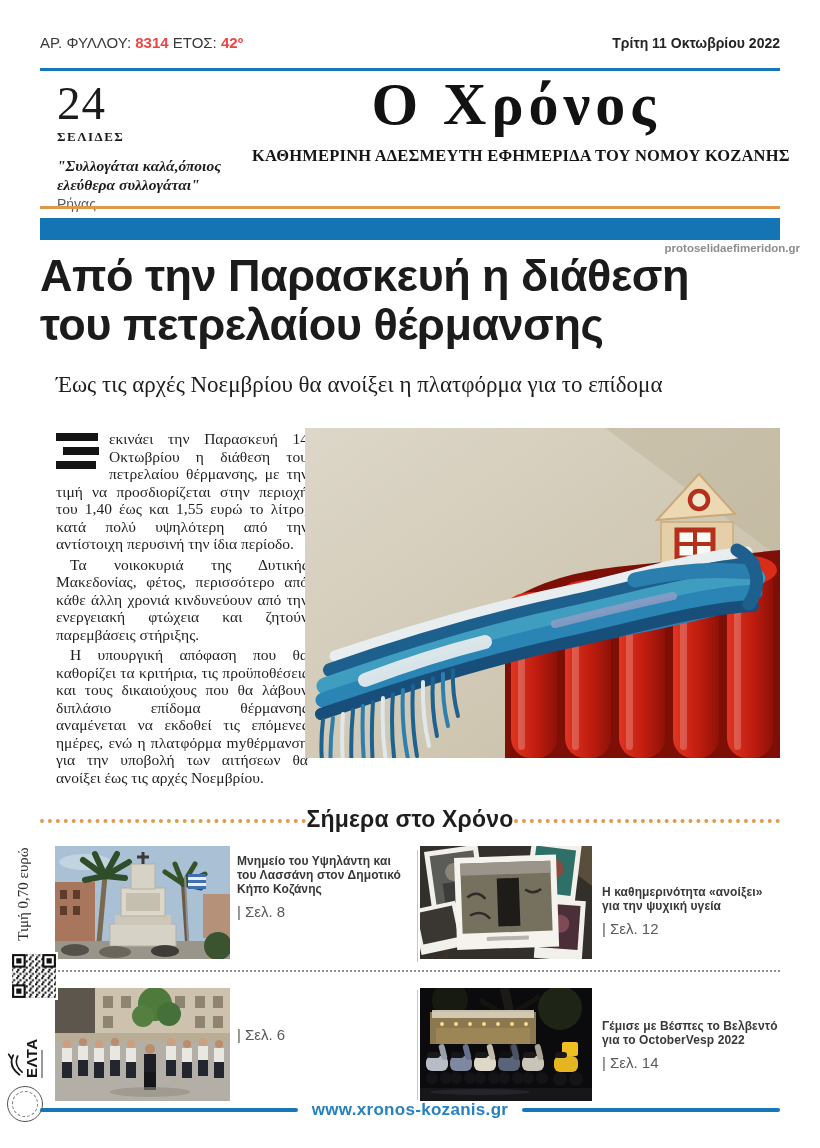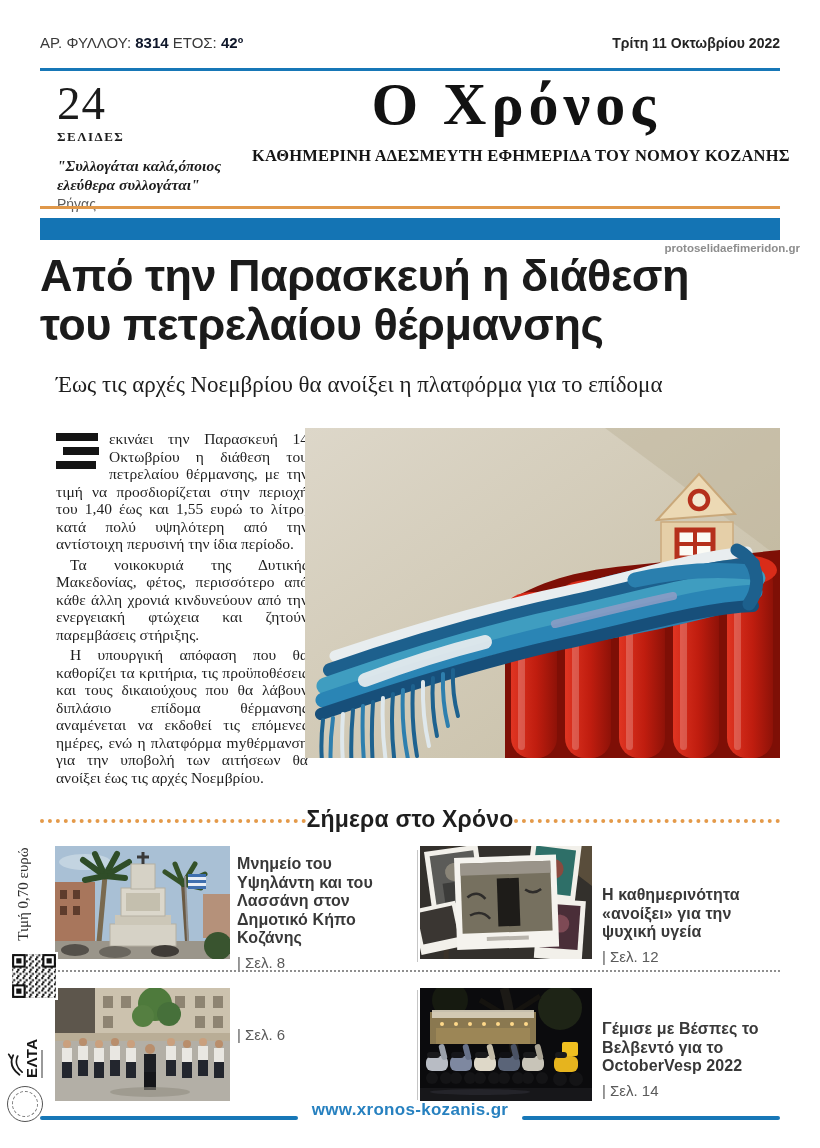--- a/index.html
+++ b/index.html
@@ -2,21 +2,21 @@
 <html lang="el"><head>
 <meta charset="utf-8">
 <style>
   html,body{margin:0;padding:0;background:#ffffff;}
   .page{position:relative;width:820px;height:1148px;background:#fff;overflow:hidden;
         font-family:"Liberation Sans",sans-serif;color:#1d1d1d;}
 
   
   .topbar{position:absolute;left:40px;right:40px;top:34px;display:flex;
           justify-content:space-between;align-items:flex-end;font-size:15px;color:#3a3a3a;}
-  .topbar b{color:#0f172a;}
+  .topbar b{color:#ef4444;}
   .topbar .date{font-weight:700;color:#242424;font-size:14px;}
   .rule-blue-thin{position:absolute;left:40px;right:40px;top:68px;height:3px;background:#1777b7;}
 
   
   .pagescount{position:absolute;left:57px;top:80px;font-family:"Liberation Serif",serif;color:#1b1b1b;}
   .pagescount .num{font-size:47px;line-height:1;font-weight:500;letter-spacing:1px;}
   .pagescount .lbl{font-size:13px;font-weight:700;letter-spacing:1.5px;margin-top:2px;}
   .motto{position:absolute;left:57px;top:156px;width:215px;font-family:"Liberation Serif",serif;
          font-style:italic;font-weight:700;font-size:15.5px;line-height:1.25;color:#1c1c1c;white-space:pre-line;}
   .motto-author{position:absolute;left:57px;top:196px;font-size:14px;color:#5c5c5c;font-family:"Liberation Sans",sans-serif;}
@@ -52,33 +52,33 @@
   .dotline{flex:1;border-top:4px dotted #e49a4a;height:0;margin-top:2px;}
   .today-title{font-size:23px;font-weight:700;color:#1e1e1e;letter-spacing:0.2px;}
 
   .thumb{position:absolute;width:175px;height:113px;overflow:hidden;}
   .thumb svg{display:block;width:100%;height:100%;}
   .t1{left:55px;top:846px;}
   .t2{left:420px;top:846px;width:172px;}
   .t3{left:55px;top:988px;}
   .t4{left:420px;top:988px;width:172px;}
   .itemtext{position:absolute;color:#383838;}
-  .itemtext .ttl{font-size:16px;font-weight:700;line-height:1.16;letter-spacing:0.1px;}
+  .itemtext .ttl{font-size:12px;font-weight:700;line-height:1.16;letter-spacing:0.1px;}
   .itemtext .pg{margin-top:6px;font-size:15px;color:#5a5a5a;}
   .x1{left:237px;top:855px;width:172px;}
   .x2{left:602px;top:886px;width:180px;}
   .x3{left:237px;top:1020px;width:172px;}
   .x4{left:602px;top:1020px;width:182px;}
   .vdiv{position:absolute;left:417px;width:1px;background:#c6c6c6;}
   .vd1{top:850px;height:112px;}
   .vd2{top:990px;height:110px;}
   .rowdot{position:absolute;left:55px;right:40px;top:970px;border-top:2px dotted #8f8f8f;height:0;}
 
   
-  .footer{position:absolute;left:40px;right:40px;top:1100px;display:flex;align-items:flex-end;gap:14px;}
+  .footer{position:absolute;left:40px;right:40px;top:1100px;display:flex;align-items:center;gap:14px;}
   .footline{flex:1;height:4px;background:#1777b7;border-radius:2px;}
   .footer-url{font-size:17px;font-weight:700;color:#2781c0;letter-spacing:0.3px;}
 
   
   .price{position:absolute;left:-45px;top:884px;width:140px;height:20px;text-align:center;
          transform:rotate(-90deg);font-family:"Liberation Serif",serif;font-size:15px;color:#2e2e2e;}
   .qr{position:absolute;left:10px;top:952px;width:48px;height:48px;}
   .qr svg{display:block;width:100%;height:100%;}
   .elta{position:absolute;left:-35px;top:1040px;width:120px;height:44px;transform:rotate(-90deg);
         display:flex;align-items:center;gap:8px;}

